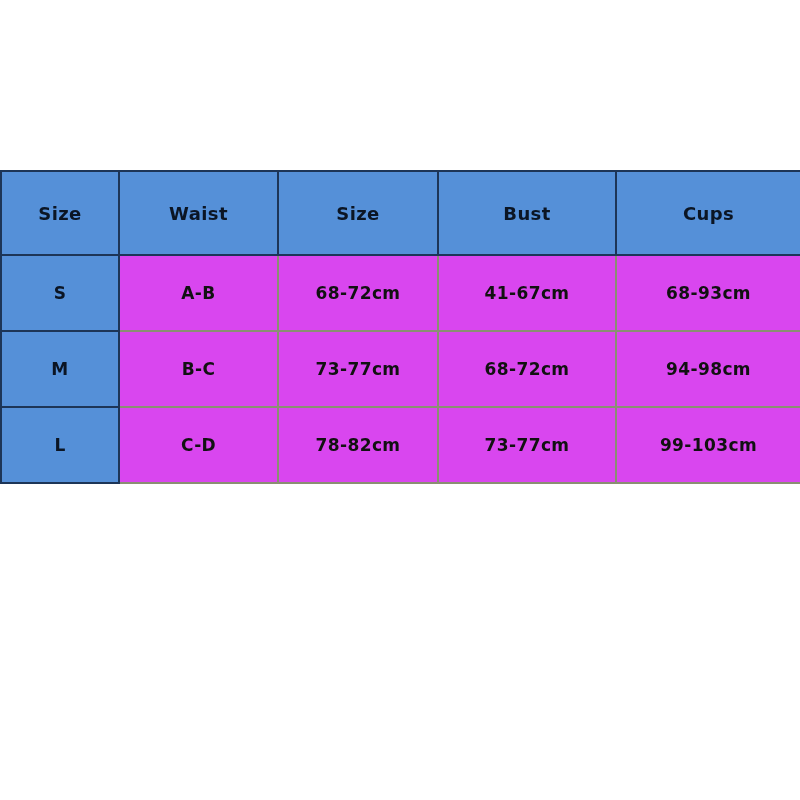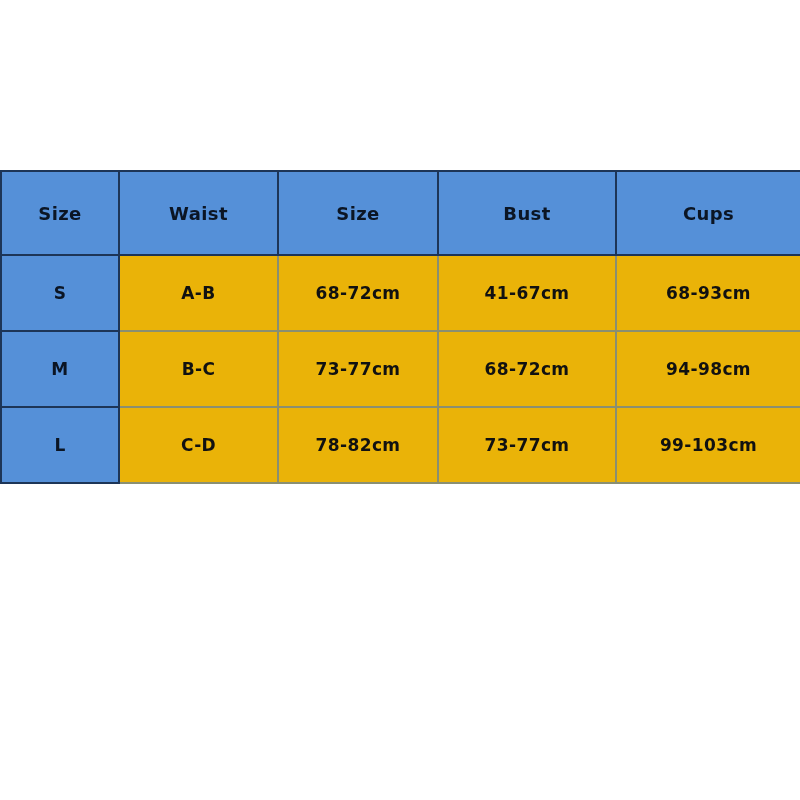--- a/index.html
+++ b/index.html
@@ -65,21 +65,21 @@
   table.size-chart tbody tr { height: 76px; }
 
   table.size-chart td.size-cell {
     background: #5590d8;
     border: 2px solid #1d3557;
     font-size: 17px;
     color: #0b1524;
   }
 
   table.size-chart td.val-cell {
-    background: #eab308;
+    background: #d946ef;
     border: 2px solid #8a8f72;
     font-size: 17px;
     color: #111111;
   }
 
   table.size-chart tbody tr:last-child td.val-cell {
     border-bottom: 2px solid #8a8f72;
   }
 </style>
 </head>

